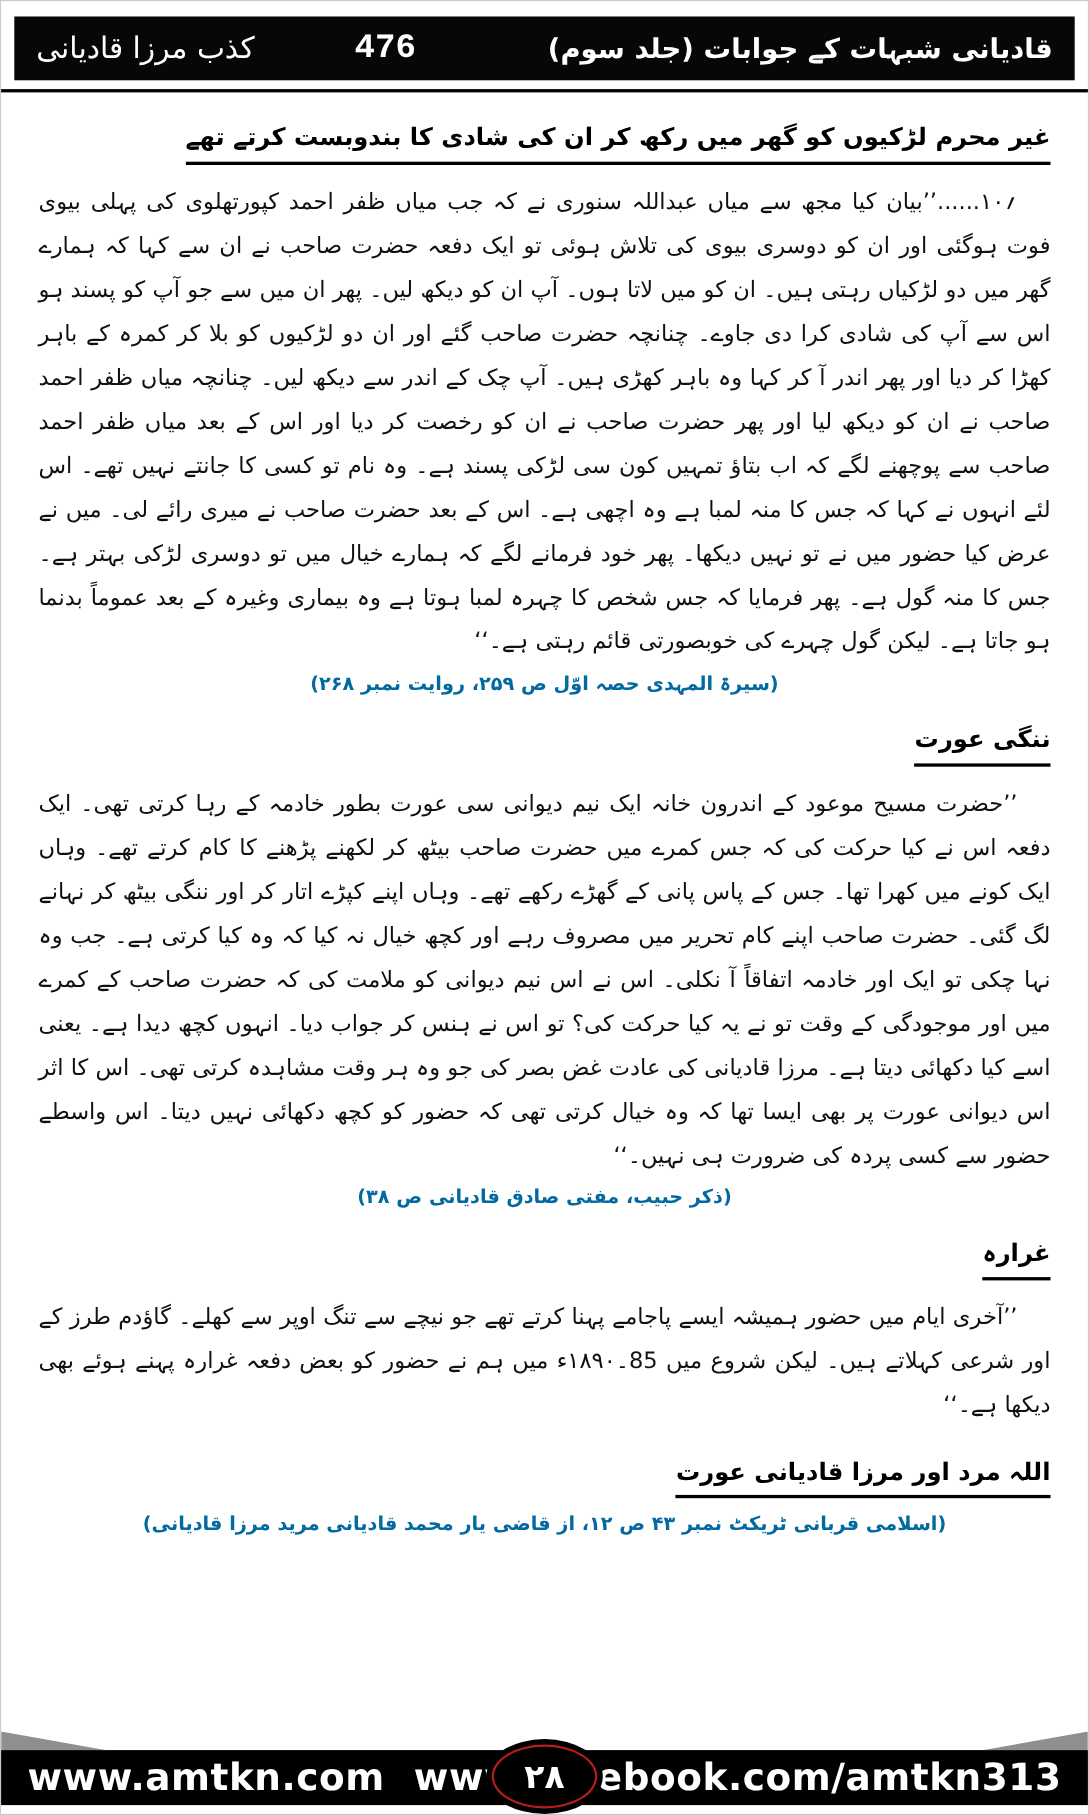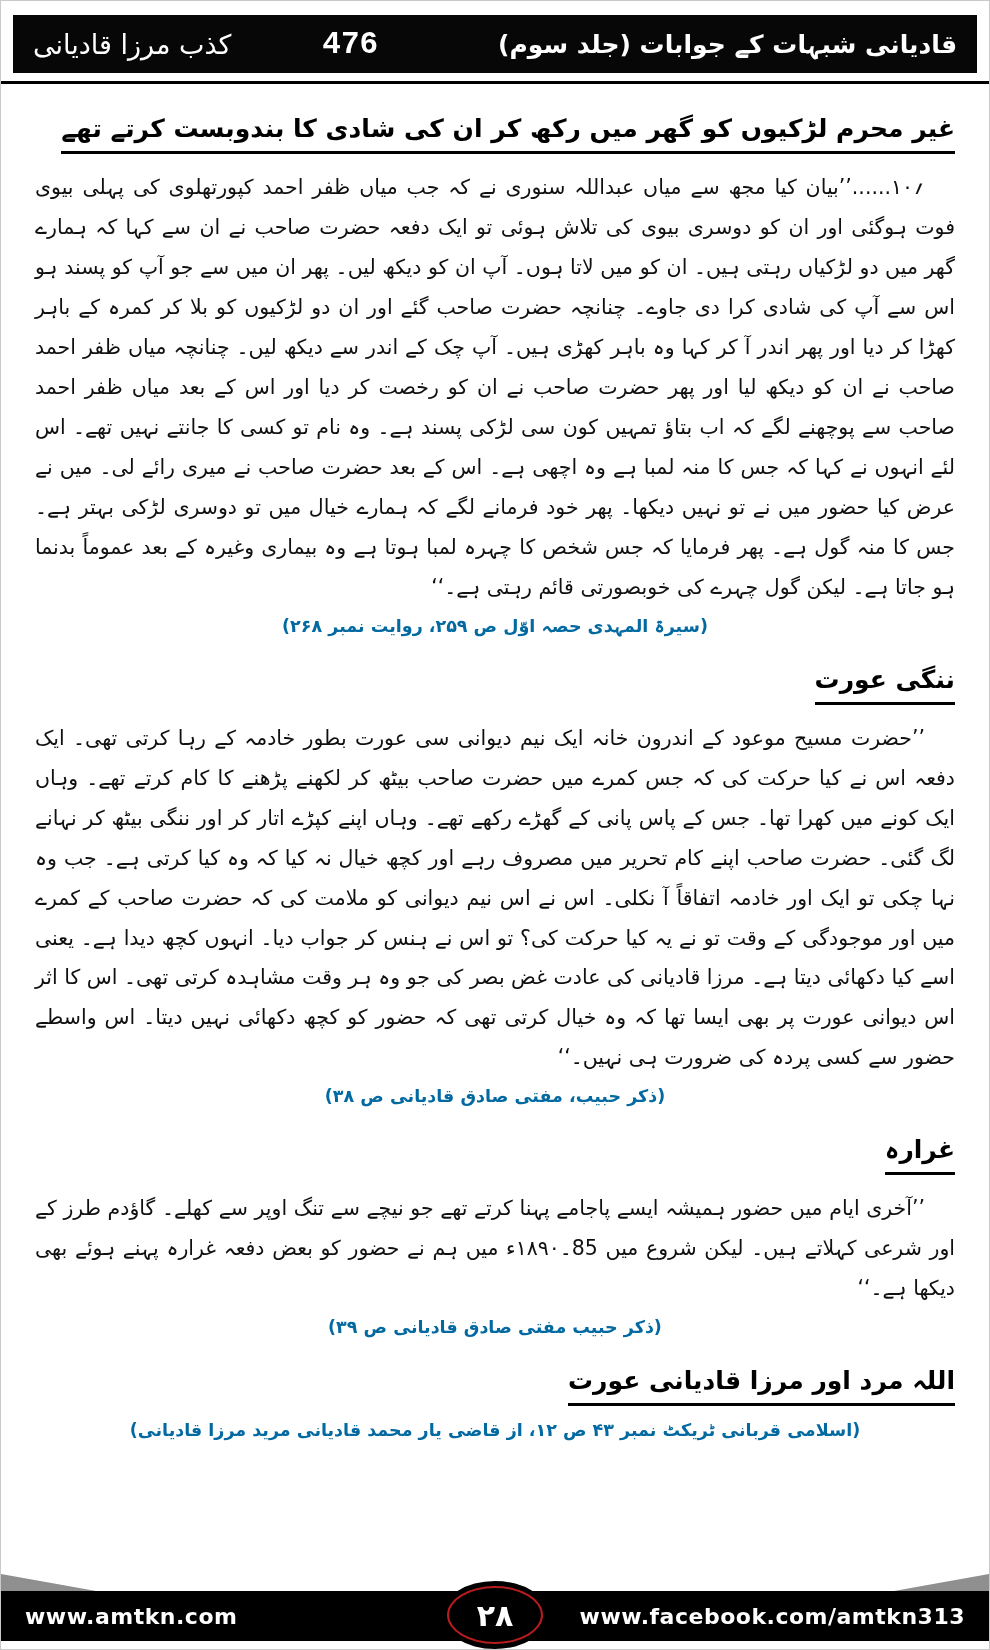--- a/index.html
+++ b/index.html
@@ -24,41 +24,41 @@
   .header-rule{
     position:absolute;top:80px;left:0;right:0;height:3px;background:#000;
   }
   
   .content{
     position:absolute;top:100px;right:34px;left:34px;direction:rtl;
   }
   .section{margin-bottom:26px;}
   .sec-head-row{text-align:right;margin:10px 0 14px 0;}
   .sec-head{
-    display:inline-block;font-size:25px;font-weight:bold;color:#000;
+    display:inline-block;font-size:22px;font-weight:bold;color:#000;
     border-bottom:3px solid #000;padding-bottom:5px;line-height:1.4;
   }
   .sec-body{
     font-size:20.5px;line-height:1.95;color:#101010;
     text-align:justify;margin:0;text-indent:30px;
   }
   .sec-ref{
     font-size:17.5px;color:#0369a1;text-align:center;margin:8px 0 0 0;
     font-weight:bold;
   }
   
   .fold{position:absolute;bottom:58px;width:95px;height:17px;background:#8f8f8f;}
   .fold-left{left:0;clip-path:polygon(0 0,100% 100%,0 100%);}
   .fold-right{right:0;clip-path:polygon(100% 0,100% 100%,0 100%);}
   .footer-bar{
     position:absolute;bottom:8px;left:0;right:0;height:50px;background:#000;
     color:#fff;display:flex;align-items:center;justify-content:space-between;
     padding:0 24px;box-sizing:border-box;direction:ltr;
   }
-  .footer-url{font-size:22px;font-weight:bold;letter-spacing:0.5px;}
+  .footer-url{font-size:34px;font-weight:bold;letter-spacing:0.5px;}
   .footer-badge{
     position:absolute;bottom:5px;left:50%;transform:translateX(-50%);
     width:96px;height:58px;background:#000;border:2px solid #b91c1c;
     border-radius:50%;display:flex;align-items:center;justify-content:center;
     color:#fff;font-size:30px;font-weight:bold;box-shadow:0 0 0 5px #000;
     box-sizing:border-box;
   }
 </style>
 </head>
 <body>
@@ -88,21 +88,20 @@
       </div>
       <p class="sec-body">’’حضرت مسیح موعود کے اندرون خانہ ایک نیم دیوانی سی عورت بطور خادمہ کے رہا کرتی تھی۔ ایک دفعہ اس نے کیا حرکت کی کہ جس کمرے میں حضرت صاحب بیٹھ کر لکھنے پڑھنے کا کام کرتے تھے۔ وہاں ایک کونے میں کھرا تھا۔ جس کے پاس پانی کے گھڑے رکھے تھے۔ وہاں اپنے کپڑے اتار کر اور ننگی بیٹھ کر نہانے لگ گئی۔ حضرت صاحب اپنے کام تحریر میں مصروف رہے اور کچھ خیال نہ کیا کہ وہ کیا کرتی ہے۔ جب وہ نہا چکی تو ایک اور خادمہ اتفاقاً آ نکلی۔ اس نے اس نیم دیوانی کو ملامت کی کہ حضرت صاحب کے کمرے میں اور موجودگی کے وقت تو نے یہ کیا حرکت کی؟ تو اس نے ہنس کر جواب دیا۔ انہوں کچھ دیدا ہے۔ یعنی اسے کیا دکھائی دیتا ہے۔ مرزا قادیانی کی عادت غض بصر کی جو وہ ہر وقت مشاہدہ کرتی تھی۔ اس کا اثر اس دیوانی عورت پر بھی ایسا تھا کہ وہ خیال کرتی تھی کہ حضور کو کچھ دکھائی نہیں دیتا۔ اس واسطے حضور سے کسی پردہ کی ضرورت ہی نہیں۔‘‘</p>
       <p class="sec-ref">(ذکر حبیب، مفتی صادق قادیانی ص ۳۸)</p>
     </div>
 
     <div class="section">
       <div class="sec-head-row">
         <span class="sec-head">غرارہ</span>
       </div>
       <p class="sec-body">’’آخری ایام میں حضور ہمیشہ ایسے پاجامے پہنا کرتے تھے جو نیچے سے تنگ اوپر سے کھلے۔ گاؤدم طرز کے اور شرعی کہلاتے ہیں۔ لیکن شروع میں 85۔۱۸۹۰ء میں ہم نے حضور کو بعض دفعہ غرارہ پہنے ہوئے بھی دیکھا ہے۔‘‘</p>
-      <p class="sec-ref">(ذکر حبیب مفتی صادق قادیانی ص ۳۹)</p>
     </div>
 
     <div class="section">
       <div class="sec-head-row">
         <span class="sec-head">اللہ مرد اور مرزا قادیانی عورت</span>
       </div>
       <p class="sec-ref">(اسلامی قربانی ٹریکٹ نمبر ۴۳ ص ۱۲، از قاضی یار محمد قادیانی مرید مرزا قادیانی)</p>
     </div>
 
   </div>

